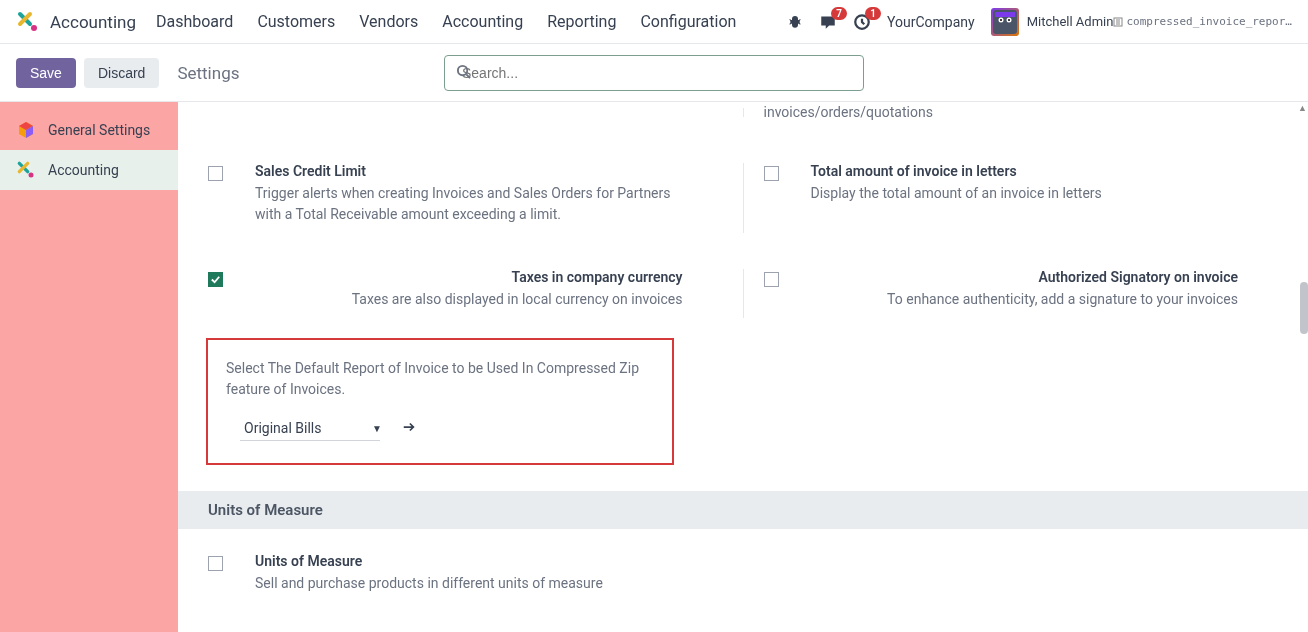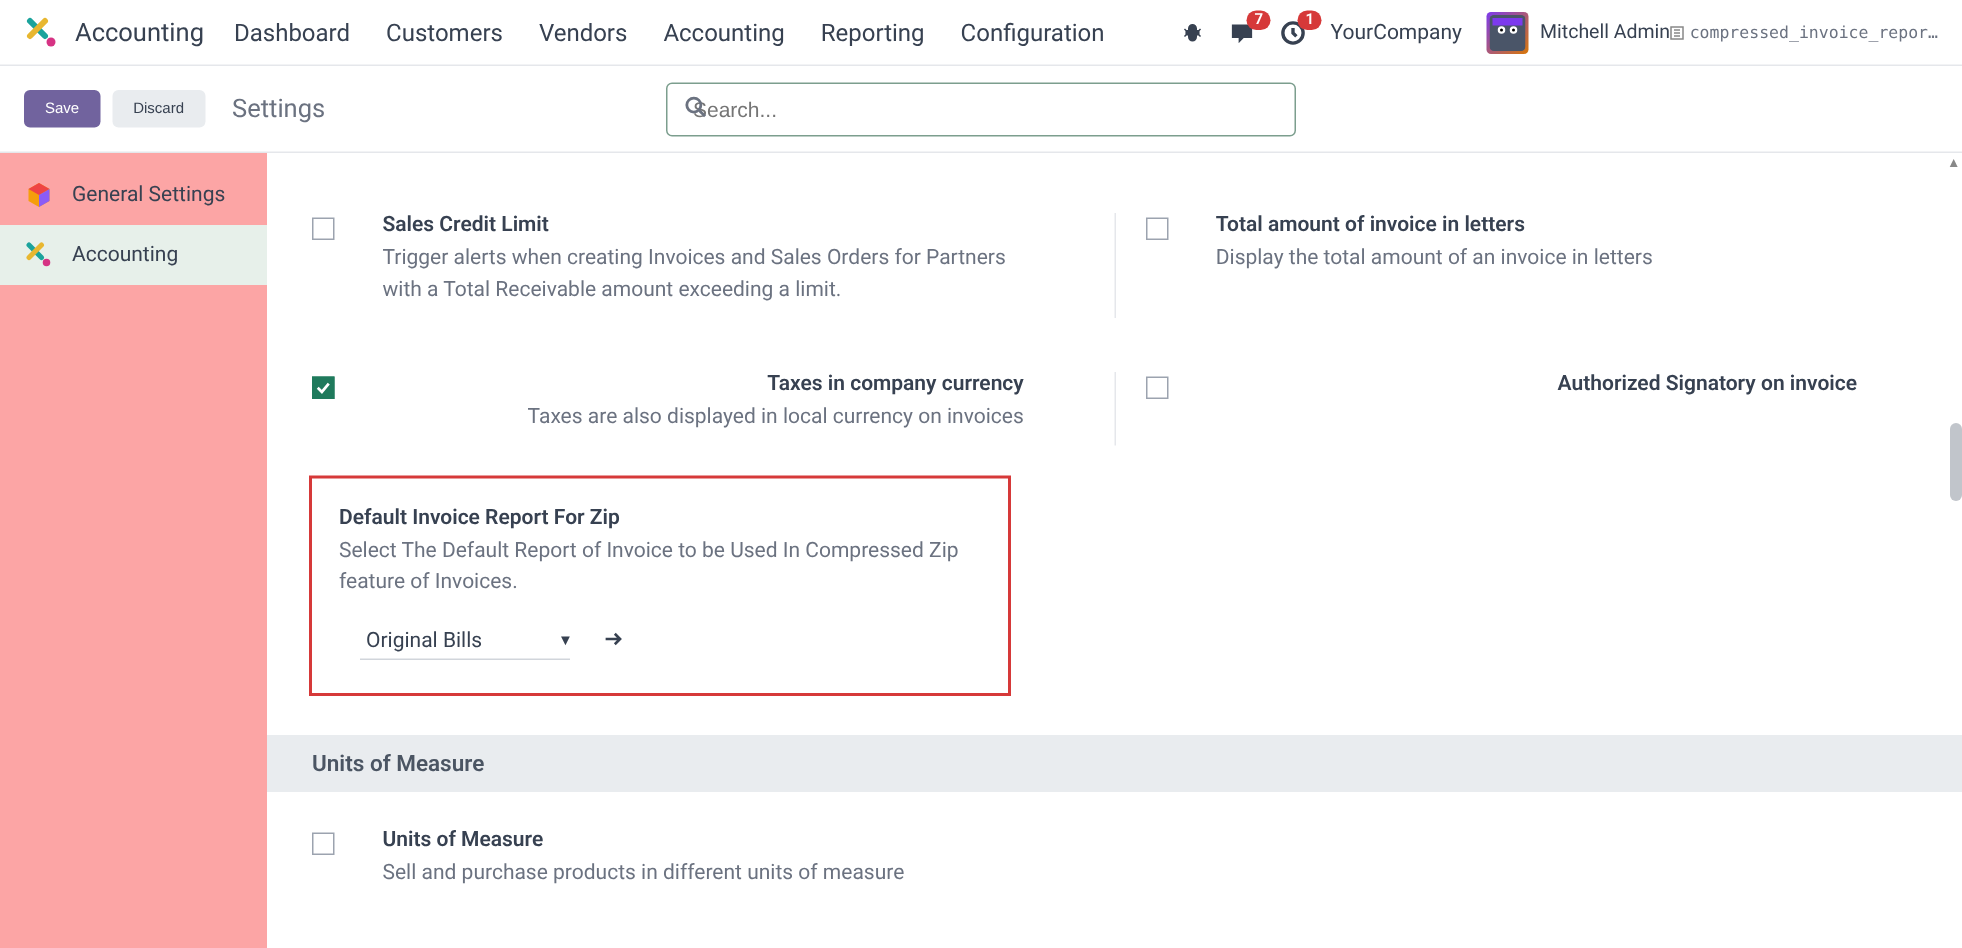--- a/index.html
+++ b/index.html
@@ -16,21 +16,21 @@
 .badge { position: absolute; top: -6px; right: -10px; background: #d63939; color: #fff; border-radius: 10px; font-size: 10px; padding: 1px 5px; font-weight: 600; min-width: 14px; text-align: center; }
 .company { font-size: 14px; color: #374151; cursor: pointer; }
 .user-block { display: flex; align-items: center; gap: 8px; cursor: pointer; }
 .avatar { width: 28px; height: 28px; border-radius: 3px; background: linear-gradient(135deg,#7c3aed,#d97706); display: flex; align-items: center; justify-content: center; font-size: 16px; }
 .user-info { display: flex; flex-direction: row; line-height: 1.2; }
 .user-name { font-size: 13px; color: #374151; }
 .user-file { font-size: 11px; color: #6b7280; font-family: monospace; display: flex; align-items: center; gap: 3px; max-width: 180px; overflow: hidden; white-space: nowrap; }
 
 
 .controlbar { display: flex; align-items: center; height: 58px; padding: 0 16px; border-bottom: 1px solid #e5e7eb; gap: 8px; }
-.btn { border: none; padding: 7px 14px; border-radius: 4px; font-size: 10px; cursor: pointer; }
+.btn { border: none; padding: 7px 14px; border-radius: 4px; font-size: 14px; cursor: pointer; }
 .btn-primary { background: #71639e; color: #fff; font-weight: 500; }
 .btn-secondary { background: #e9ecef; color: #374151; }
 .breadcrumb { font-size: 17px; color: #6b7280; margin-left: 10px; }
 .search-wrap { margin-left: auto; margin-right: auto; position: absolute; left: 50%; transform: translateX(-50%); }
 .search { width: 420px; height: 36px; border: 1px solid #7c9e8e; border-radius: 4px; padding: 0 12px 0 17px; font-size: 14px; outline: none; }
 .search-icon { position: absolute; left: 12px; top: 50%; transform: translateY(-50%); color: #6b7280; }
 
 
 .body { display: flex; height: calc(632px - 44px - 58px); }
 .sidebar { width: 178px; background: #fca5a5; border-right: none; padding-top: 8px; }
@@ -169,20 +169,27 @@
             <circle cx="18" cy="18" r="3" fill="#d63384"></circle>
           </svg>
       </span>
       <span>Accounting</span>
     </div>
   </div>
 
   <div class="content">
     <div class="content-inner">
 
+      <div class="first-row-partial">
+        <div class="spacer-left"></div>
+        <div class="col-divider"></div>
+        <div class="right-col">
+          <div class="partial-desc">invoices/orders/quotations</div>
+        </div>
+      </div>
 
       <div class="settings-row" style="margin-top:34px;">
         <div class="setting-col">
           <div class="setting-check"></div>
           <div class="setting-body">
             <div class="setting-title">Sales Credit Limit</div>
             <div class="setting-desc">Trigger alerts when creating Invoices and Sales Orders for Partners with a Total Receivable amount exceeding a limit.</div>
           </div>
         </div>
         <div class="col-divider"></div>
@@ -205,26 +212,26 @@
           <div class="setting-body">
             <div class="setting-title">Taxes in company currency</div>
             <div class="setting-desc">Taxes are also displayed in local currency on invoices</div>
           </div>
         </div>
         <div class="col-divider"></div>
         <div class="setting-col">
           <div class="setting-check"></div>
           <div class="setting-body">
             <div class="setting-title">Authorized Signatory on invoice</div>
+            <div class="setting-desc">To enhance authenticity, add a signature to your invoices</div>
           </div>
         </div>
       </div>
 
       <div class="highlight-box">
-        <div class="setting-title">Default Invoice Report For Zip</div>
         <div class="setting-desc">Select The Default Report of Invoice to be Used In Compressed Zip feature of Invoices.</div>
         <div class="select-row">
           <div class="select">
             <span>Original Bills</span>
           </div>
           <span class="select-caret">▼</span>
           <span class="arrow-link">
             <svg width="14" height="14" viewBox="0 0 16 16">
                 <path d="M2 8h10M9 4l4 4-4 4" stroke="#374151" stroke-width="2" fill="none"></path>
               </svg>

